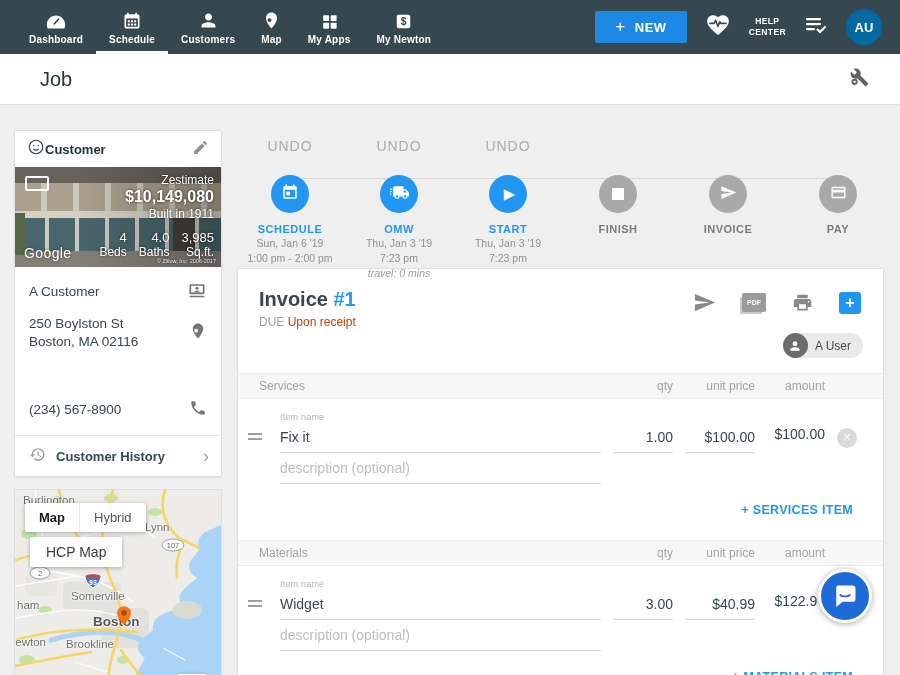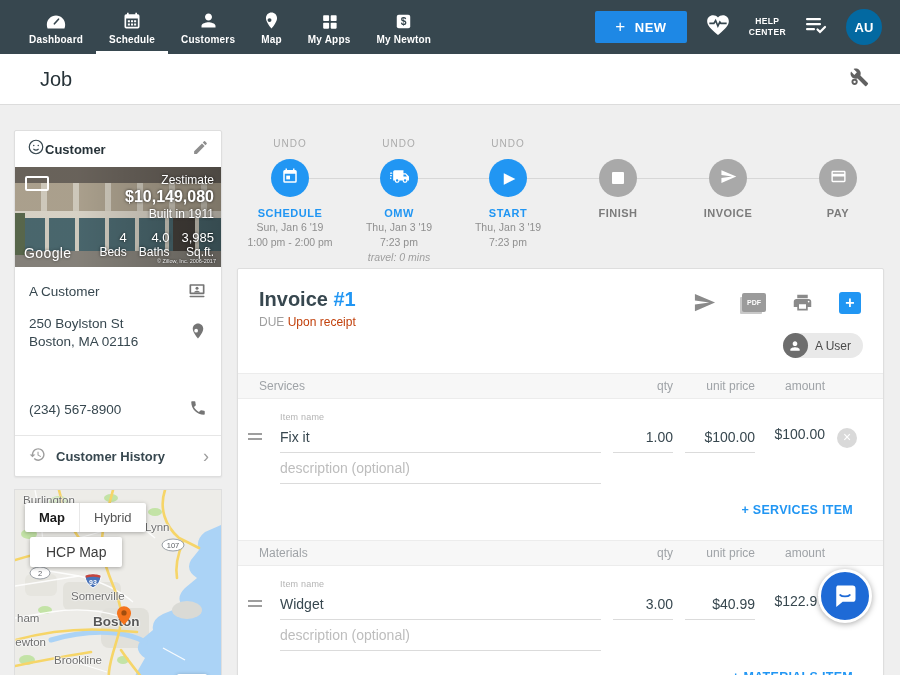--- a/index.html
+++ b/index.html
@@ -75,21 +75,21 @@
   .zoomctl .zc { height:30px; line-height:30px; font-size:19px; color:#666; cursor:pointer; }
   .zoomctl .zc + .zc { border-top:1px solid #E6E6E6; }
   .pin { position:absolute; left:102px; top:116px; z-index:3; }
   .shield { position:absolute; z-index:2; }
   .shield text { font-family:"Liberation Sans",sans-serif; }
 
   
   .timeline { position:relative; height:122px; margin-top:8px; margin-bottom:8px; }
   .tl-line { position:absolute; left:53px; width:548px; top:40px; height:1px; background:#D7D7D7; }
   .step { position:absolute; width:110px; text-align:center; top:0; }
-  .step .undo { font-size:10px; color:#ABABAB; letter-spacing:1px; height:13px; margin-bottom:8px; cursor:pointer; }
+  .step .undo { font-size:14px; color:#ABABAB; letter-spacing:1px; height:13px; margin-bottom:24px; cursor:pointer; }
   .step .circ { width:38px; height:38px; border-radius:50%; margin:0 auto; display:flex; align-items:center; justify-content:center; cursor:pointer; position:relative; z-index:2; }
   .step.done .circ { background:#2196F3; }
   .step.pending .circ { background:#A9A9A9; }
   .step .slbl { margin-top:10px; font-size:11px; font-weight:bold; letter-spacing:.5px; }
   .step.done .slbl { color:#2196F3; }
   .step.pending .slbl { color:#7B7B7B; }
   .step .sub { font-size:10.5px; color:#8F8F8F; line-height:13px; margin-top:2px; }
   .step .sub.it { font-style:italic; color:#9E9E9E; }
   .stop-sq { width:12px; height:12px; background:#fff; border-radius:1px; }
   .play-tri { color:#fff; font-size:15px; margin-left:3px; }
@@ -365,24 +365,24 @@
           <path d="M106 160 C118 178 134 196 148 214 L158 236 L156 260"></path>
           <path d="M0 176 C28 170 52 166 76 162"></path>
           <path d="M58 260 C62 240 70 222 86 206"></path>
           <path d="M44 0 C48 18 54 34 64 48"></path>
         </g>
       </svg>
 
       <span class="mlabel" style="left:8px;top:4px;">Burlington</span>
       <span class="mlabel" style="left:130px;top:31px;">Lynn</span>
       <span class="mlabel" style="left:56px;top:100px;">Somerville</span>
-      <span class="mlabel" style="left:2px;top:122px;">ham</span>
+      <span class="mlabel" style="left:2px;top:109px;">ham</span>
       <span class="mlabel big" style="left:78px;top:124px;">Boston</span>
       <span class="mlabel" style="left:-8px;top:146px;">Newton</span>
-      <span class="mlabel" style="left:39px;top:148px;margin-top:16px;">Brookline</span>
+      <span class="mlabel" style="left:51px;top:148px;">Brookline</span>
       <span class="mlabel" style="left:130px;top:209px;">Quincy</span>
 
       <svg class="shield" style="left:14px;top:76px;" width="22" height="14" viewBox="0 0 22 14">
           <ellipse cx="11" cy="7" rx="10" ry="6" fill="#fff" stroke="#9AA0A6"></ellipse>
           <text x="11" y="9.6" text-anchor="middle" font-size="7.5" fill="#5F6368">2</text>
         </svg>
       <svg class="shield" style="left:68px;top:82px;" width="20" height="17" viewBox="0 0 20 17">
           <path d="M2 3.5 Q10 .5 18 3.5 Q18 11 10 16 Q2 11 2 3.5Z" fill="#4A74B9" stroke="#fff" stroke-width="1"></path>
           <path d="M2.5 3.5 Q10 1.2 17.5 3.5 L17.2 5.8 Q10 3.9 2.8 5.8Z" fill="#C8463C"></path>
           <text x="10" y="12.5" text-anchor="middle" font-size="7" font-weight="bold" fill="#fff">93</text>

